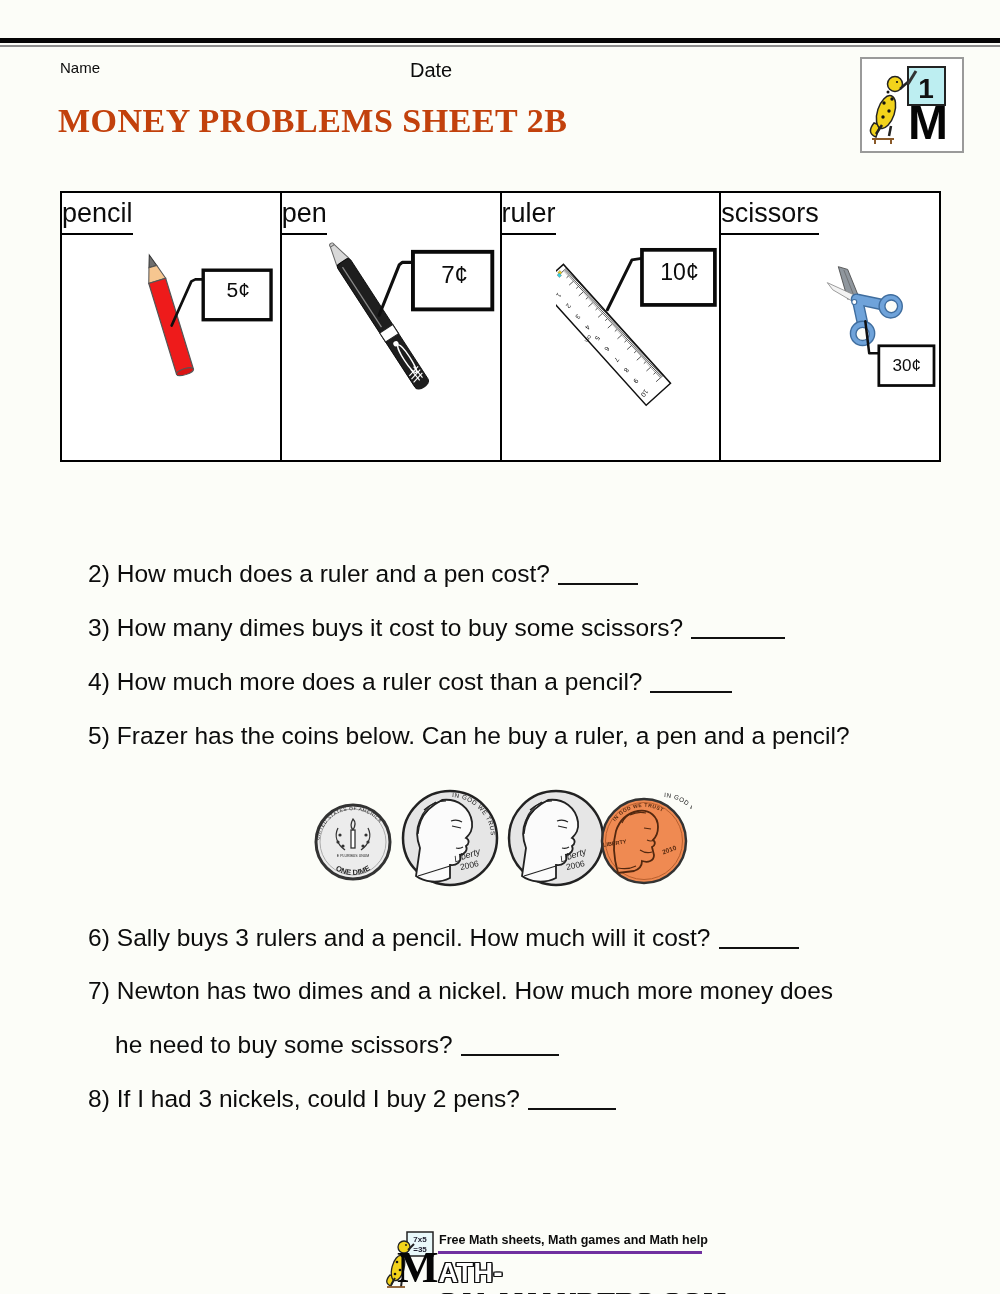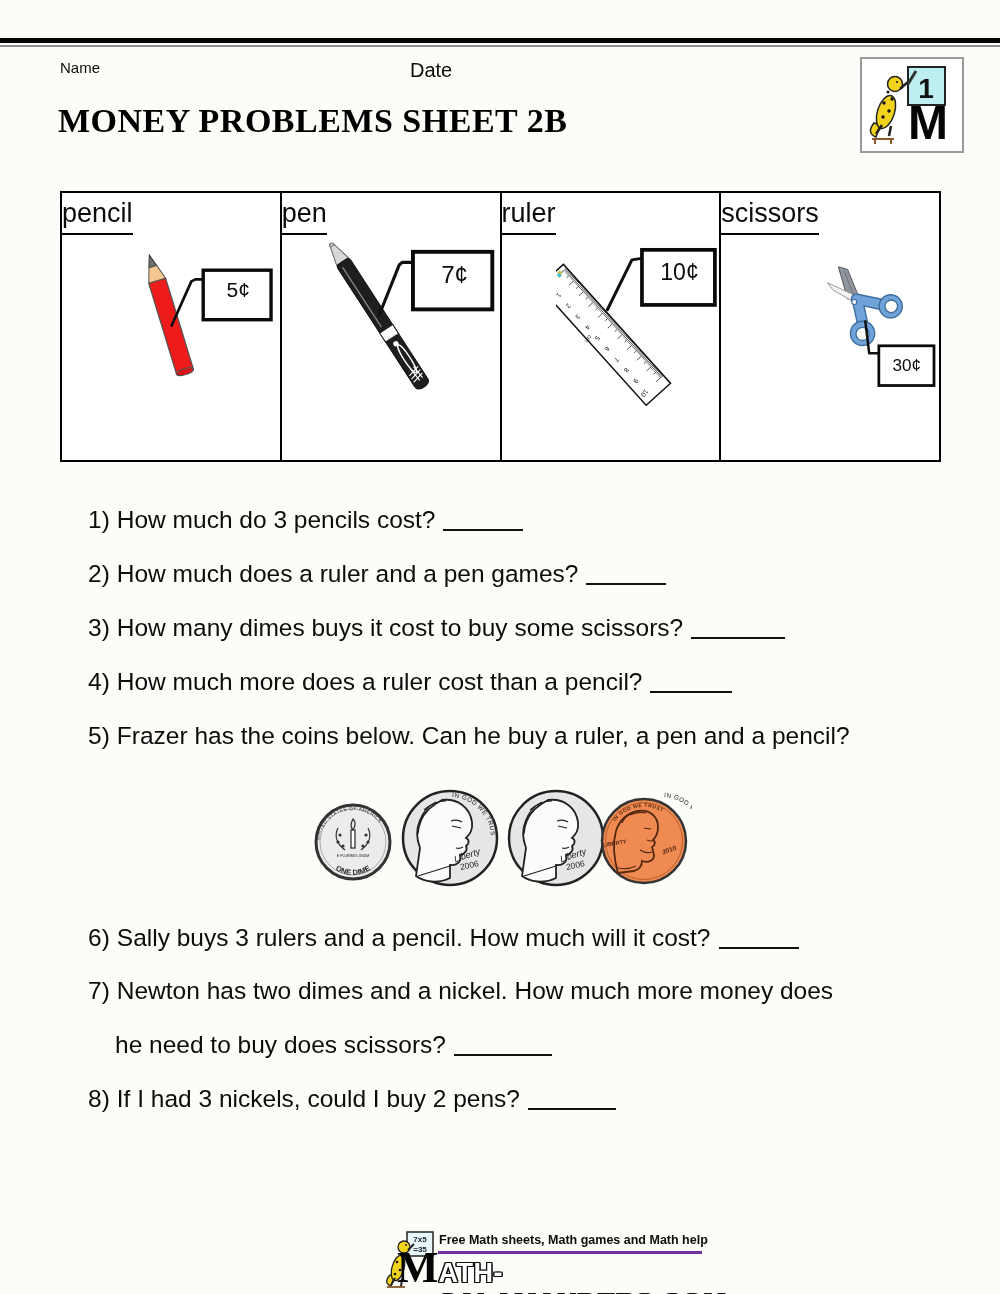--- a/index.html
+++ b/index.html
@@ -5,21 +5,21 @@
   html,body{margin:0;padding:0;}
   .page{position:relative;width:1000px;height:1294px;background:#fcfdf8;
         font-family:"Liberation Sans",sans-serif;color:#0c0c0c;overflow:hidden;padding-left:40px;}
   .rule-black{position:absolute;left:0;top:38px;width:100%;height:5px;background:#050505;}
   .rule-gray{position:absolute;left:0;top:45px;width:100%;height:2px;background:#8d8d8d;}
   .name-label{position:absolute;left:60px;top:59px;font-size:15px;}
   .date-label{position:absolute;left:410px;top:59px;font-size:20px;}
   .logo-box{position:absolute;left:860px;top:57px;width:100px;height:92px;background:#ffffff;
             border:2px solid #9a9a9a;}
   .page-title{position:absolute;left:58px;top:102px;font-family:"Liberation Serif",serif;
-              font-size:34px;font-weight:600;color:#000000;letter-spacing:.5px;}
+              font-size:34px;font-weight:600;color:#c2410c;letter-spacing:.5px;}
   .price-table{position:absolute;left:60px;top:191px;width:877px;height:267px;
                border:2px solid #000;display:flex;background:#fff;}
   .pt-col{flex:1;display:flex;flex-direction:row;border-right:2px solid #000;min-width:0;}
   .pt-col:last-child{border-right:none;}
   .pt-head{height:40px;border-bottom:2px solid #000;display:flex;align-items:center;
            justify-content:center;font-size:27px;}
   .pt-body{flex:1;position:relative;}
   .pt-body svg{position:absolute;left:0;top:0;width:100%;height:100%;}
   .q{position:absolute;left:88px;font-size:24.5px;white-space:nowrap;}
   .q .qnum{margin-right:7px;}
@@ -178,25 +178,22 @@
           <circle cx="79" cy="125" r="12" fill="#fcfdf8" stroke="#3f6d9e" stroke-width="2.5"></circle>
           <circle cx="64" cy="67" r="4.5" fill="#fff" stroke="#3f6d9e" stroke-width="2"></circle>
           <polyline points="84,102 91,160 107,160" fill="none" stroke="#0f0f0f" stroke-width="4.5" stroke-linejoin="round" stroke-linecap="round"></polyline>
           <rect x="108.5" y="146.5" width="100" height="72" fill="#fff" stroke="#0a0a0a" stroke-width="5"></rect>
           <text class="price-text" x="159" y="193" text-anchor="middle">30¢</text>
         </svg>
       </div>
     </div>
   </div>
 
-  <div class="q" style="top:506px">
-    <span class="qnum">1)</span><span>How much do 3 pencils cost?</span><span class="blank" style="width:80px"></span>
-  </div>
   <div class="q" style="top:560px">
-    <span class="qnum">2)</span><span>How much does a ruler and a pen games?</span><span class="blank" style="width:80px"></span>
+    <span class="qnum">2)</span><span>How much does a ruler and a pen cost?</span><span class="blank" style="width:80px"></span>
   </div>
   <div class="q" style="top:614px">
     <span class="qnum">3)</span><span>How many dimes buys it cost to buy some scissors?</span><span class="blank" style="width:94px"></span>
   </div>
   <div class="q" style="top:668px">
     <span class="qnum">4)</span><span>How much more does a ruler cost than a pencil?</span><span class="blank" style="width:82px"></span>
   </div>
   <div class="q" style="top:722px">
     <span class="qnum">5)</span><span>Frazer has the coins below. Can he buy a ruler, a pen and a pencil?</span>
   </div>
@@ -290,21 +287,21 @@
     </g>
   </svg>
 
   <div class="q" style="top:924px">
     <span class="qnum">6)</span><span>Sally buys 3 rulers and a pencil. How much will it cost?</span><span class="blank" style="width:80px"></span>
   </div>
   <div class="q" style="top:977px">
     <span class="qnum">7)</span><span>Newton has two dimes and a nickel. How much more money does</span>
   </div>
   <div class="q" style="top:1031px;left:115px">
-    <span>he need to buy does scissors?</span><span class="blank" style="width:98px"></span>
+    <span>he need to buy some scissors?</span><span class="blank" style="width:98px"></span>
   </div>
   <div class="q" style="top:1085px">
     <span class="qnum">8)</span><span>If I had 3 nickels, could I buy 2 pens?</span><span class="blank" style="width:88px"></span>
   </div>
 
   <div class="footer">
     <svg class="f-icon" width="54" height="60" viewBox="0 0 54 60">
       <rect x="24" y="2" width="26" height="24" fill="#e8f8fa" stroke="#222" stroke-width="1.5"></rect>
       <text x="37" y="12" font-size="8" font-weight="bold" fill="#223" text-anchor="middle">7x5</text>
       <text x="37" y="22" font-size="8" font-weight="bold" fill="#223" text-anchor="middle">=35</text>

